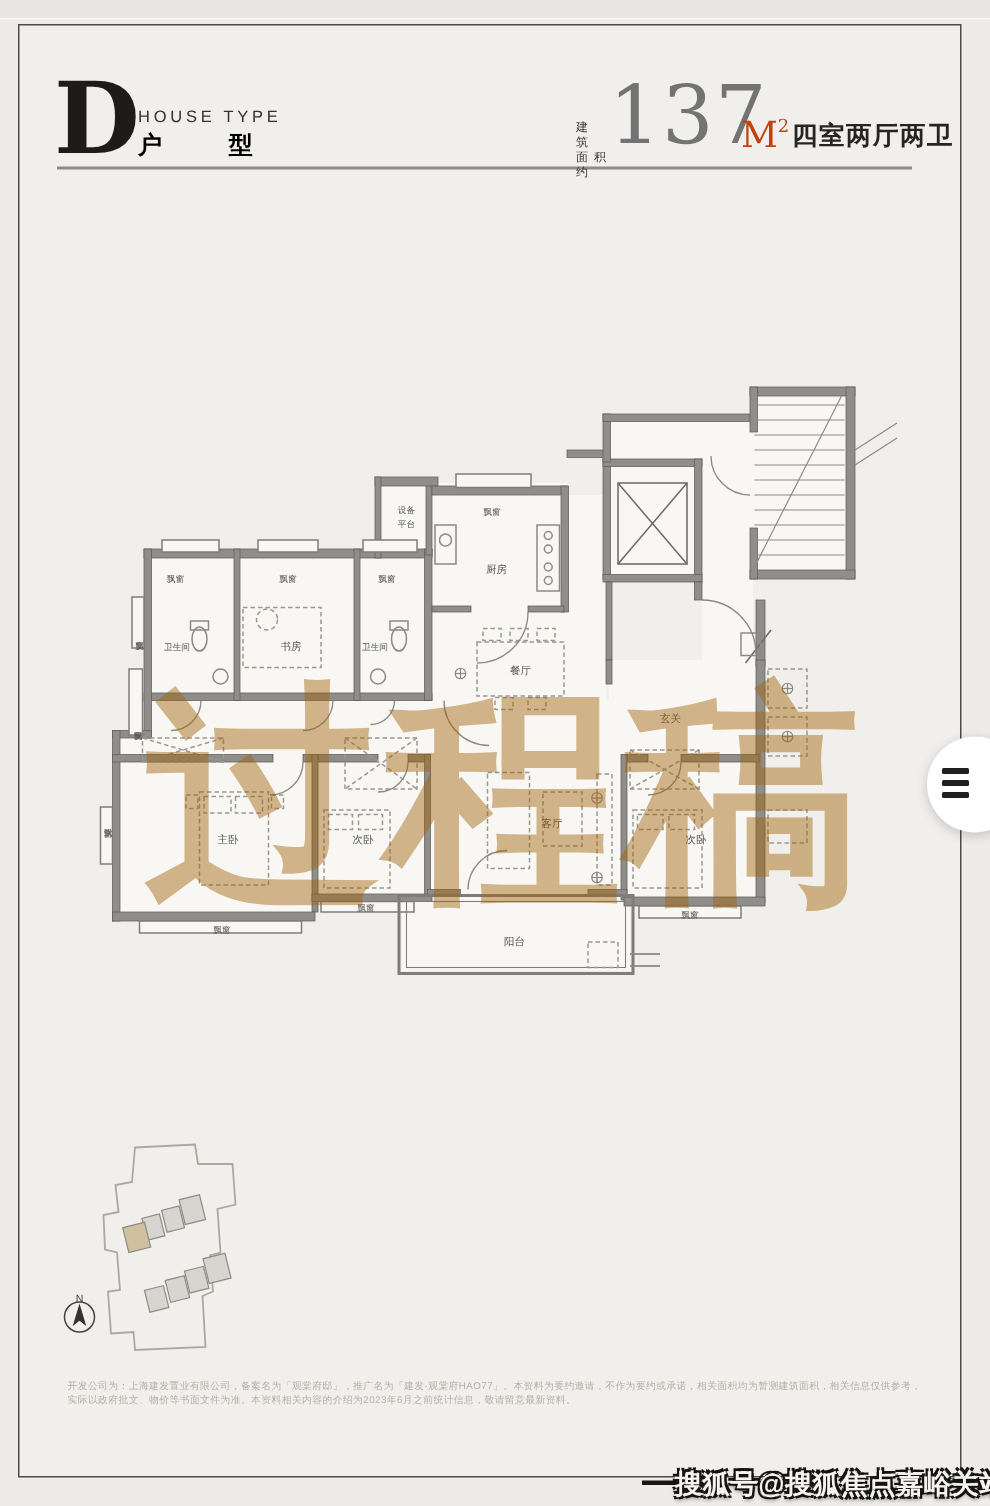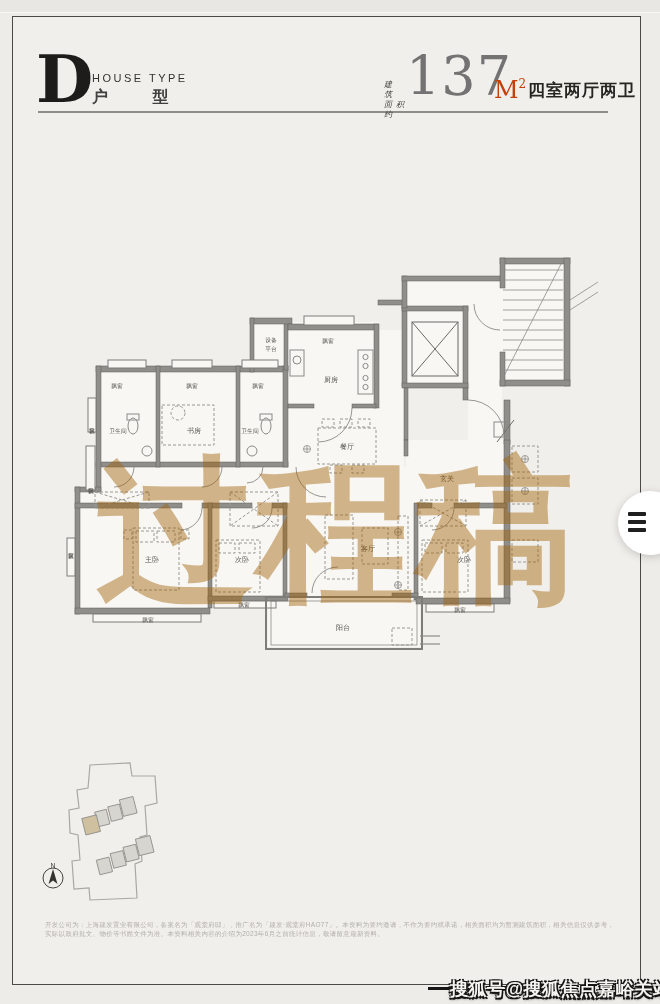--- a/index.html
+++ b/index.html
@@ -9,23 +9,23 @@
     color:#2b2a27;
   }
   .top-strip{position:absolute;left:0;top:0;width:660px;height:12px;
     background:#e9e7e3;border-bottom:1px solid #f8f7f4;}
   .page-frame{position:absolute;left:12px;top:16px;width:629px;height:969px;
     border:1.5px solid #4c4a46;background:#f1efeb;box-sizing:border-box;}
   
   .type-letter{position:absolute;left:36px;top:46px;font-family:"DejaVu Serif","Liberation Serif",serif;
     font-size:66px;line-height:66px;font-weight:700;color:#1d1c1a;}
   .type-en{position:absolute;left:92px;top:72px;font-size:11px;letter-spacing:2.5px;color:#33322f;}
-  .type-cn{position:absolute;left:92px;top:87px;font-size:16px;letter-spacing:20px;font-weight:700;color:#404040;}
+  .type-cn{position:absolute;left:92px;top:87px;font-size:16px;letter-spacing:20px;font-weight:700;color:#000000;}
   .hdr-divider{position:absolute;left:38px;top:111px;width:570px;height:1.5px;background:#8f8d89;}
-  .area-prefix{position:absolute;left:384px;top:80px;font-size:8px;line-height:10px;letter-spacing:2px;color:#3d3c39;text-align:justify;width:22px;font-style:italic;}
+  .area-prefix{position:absolute;left:384px;top:80px;font-size:8px;line-height:10px;letter-spacing:2px;color:#3d3c39;text-align:justify;width:22px;}
   .area-value{position:absolute;left:406px;top:48px;font-family:"DejaVu Serif","Liberation Serif",serif;
     font-size:54px;line-height:58px;font-weight:400;color:#737373;letter-spacing:1px;}
   .area-unit{position:absolute;left:494px;top:76px;font-size:24px;font-family:"DejaVu Serif","Liberation Serif",serif;color:#c2410c;}
   .area-unit sup{font-size:12px;vertical-align:10px;}
   .layout-spec{position:absolute;left:528px;top:79px;font-size:17px;font-weight:700;letter-spacing:1px;color:#262522;text-align:center;}
   
   svg.plan{position:absolute;left:0;top:0;}
   .draft-watermark{position:absolute;left:96px;top:452px;font-size:158px;line-height:158px;
     font-weight:600;color:#a16207;opacity:.45;letter-spacing:2px;pointer-events:none;white-space:nowrap;}
   

